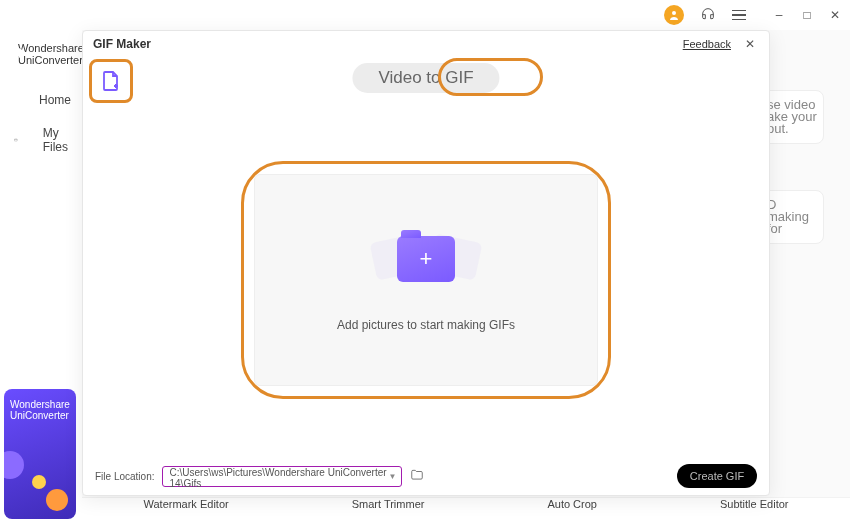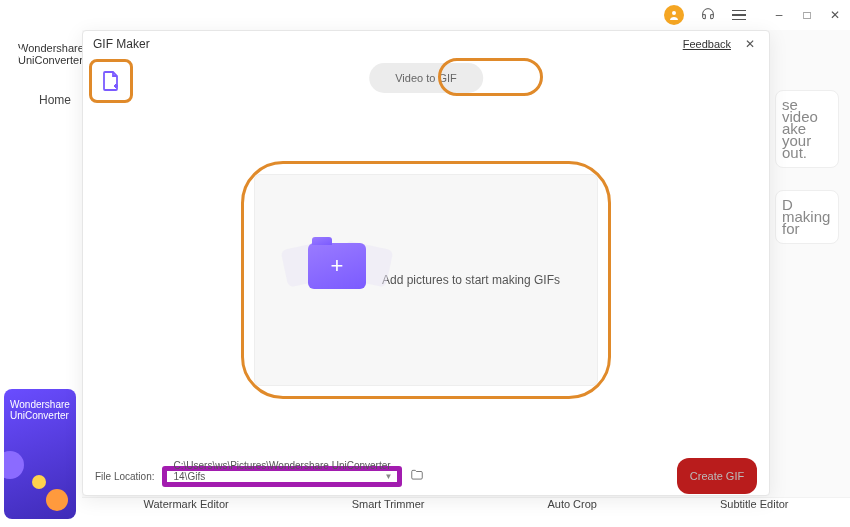--- a/index.html
+++ b/index.html
@@ -21,48 +21,48 @@
 .nav-item{display:flex;align-items:center;gap:25px;padding:8px 10px;border-radius:6px;color:#444;cursor:pointer;margin-bottom:2px}
 .nav-item svg{width:16px;height:16px;stroke:#555;fill:none;stroke-width:1.5}
 .nav-item.active{background:#efeaff;color:#333}
 .nav-item.active svg{stroke:#6a4dff}
 .promo{margin-top:auto;width:72px;height:130px;border-radius:8px;background:linear-gradient(160deg,#6a4dff 0%,#3f2bb8 100%);color:#fff;font-size:10px;padding:10px 6px;position:relative;overflow:hidden}
 .promo .shape{position:absolute;border-radius:50%}
 .promo .s1{width:28px;height:28px;background:#8b6bff;bottom:40px;left:-8px}
 .promo .s2{width:22px;height:22px;background:#ff9a3d;bottom:8px;right:8px}
 .promo .s3{width:14px;height:14px;background:#ffd24d;bottom:30px;right:30px}
 .main-bg{position:absolute;left:82px;top:30px;right:0;bottom:30px;background:#fafafa}
-.bg-card{position:absolute;right:11px;background:#fff;border:1px solid #eee;border-radius:8px;width:64px;padding:8px 6px;font-size:15px;color:#888;line-height:12px}
+.bg-card{position:absolute;right:26px;background:#fff;border:1px solid #eee;border-radius:8px;width:64px;padding:8px 6px;font-size:13px;color:#888;line-height:12px}
 .modal{position:absolute;left:82px;top:30px;width:688px;height:466px;background:#fff;border:1px solid #e6e6e6;border-radius:4px;box-shadow:0 4px 20px rgba(0,0,0,.08)}
 .modal-head{display:flex;align-items:center;padding:6px 10px}
-.modal-title{font-size:12px;color:#333;font-weight:400}
+.modal-title{font-size:12px;color:#333;font-weight:700}
 .modal-feedback{margin-left:auto;font-size:11px;color:#333;text-decoration:underline;cursor:pointer}
 .modal-close{margin-left:14px;width:14px;height:14px;cursor:pointer;color:#555}
 .add-file-btn{position:absolute;left:6px;top:28px;width:44px;height:44px;border:3px solid #e08a2a;border-radius:8px;display:flex;align-items:center;justify-content:center;background:#fff}
 .add-file-btn svg{width:24px;height:24px}
 .tab-pill{position:absolute;top:32px;left:50%;transform:translateX(-50%);display:flex;background:#ececec;border-radius:18px;height:30px;align-items:center}
-.tab{padding:0 26px;height:30px;display:flex;align-items:center;font-size:11px;color:#666;cursor:pointer;border-radius:18px}
+.tab{padding:0 26px;height:30px;display:flex;align-items:center;font-size:17px;color:#666;cursor:pointer;border-radius:18px}
 .tab.active{background:#fff;border:1px solid #ddd;color:#333}
 .tab-highlight{position:absolute;top:27px;left:355px;width:105px;height:38px;border:3px solid #e08a2a;border-radius:19px;pointer-events:none}
 .drop-area-wrap{position:absolute;top:130px;left:50%;transform:translateX(-50%);width:370px;height:238px;border:3px solid #e08a2a;border-radius:42px}
-.drop-area{position:absolute;top:10px;left:10px;right:10px;bottom:10px;background:#f7f7f7;border:1px solid #eee;border-radius:6px;display:flex;flex-direction:row;align-items:center;justify-content:center;cursor:pointer}
+.drop-area{position:absolute;top:10px;left:10px;right:10px;bottom:10px;background:#f7f7f7;border:1px solid #eee;border-radius:6px;display:flex;flex-direction:column;align-items:center;justify-content:center;cursor:pointer}
 .folder-stack{position:relative;width:90px;height:70px;margin-bottom:20px}
 .ghost-folder{position:absolute;width:48px;height:38px;background:#eae5f5;border-radius:6px;opacity:.5}
 .gf1{left:-8px;top:10px;transform:rotate(-12deg)}
 .gf2{right:-8px;top:10px;transform:rotate(12deg)}
 .main-folder{position:absolute;left:50%;top:8px;transform:translateX(-50%);width:58px;height:46px;background:linear-gradient(160deg,#9a7bff,#7b5bff);border-radius:6px}
 .main-folder::before{content:"";position:absolute;top:-6px;left:4px;width:20px;height:8px;background:linear-gradient(160deg,#9a7bff,#7b5bff);border-radius:3px 3px 0 0}
 .main-folder::after{content:"+";position:absolute;left:50%;top:50%;transform:translate(-50%,-50%);color:#fff;font-size:22px;font-weight:300}
 .drop-text{font-size:12px;color:#555}
 .modal-footer{position:absolute;left:0;right:0;bottom:0;height:38px;display:flex;align-items:center;padding:0 12px;gap:8px}
 .footer-label{font-size:10px;color:#555}
-.path-input{flex:0 0 240px;height:21px;border:5px solid #a21caf;border-radius:3px;padding:0 6px;display:flex;align-items:flex-end;font-size:10px;color:#555;background:#fff;position:relative}
+.path-input{flex:0 0 240px;height:21px;border:1px solid #a21caf;border-radius:3px;padding:0 6px;display:flex;align-items:flex-start;font-size:10px;color:#555;background:#fff;position:relative}
 .path-caret{position:absolute;right:5px;top:50%;transform:translateY(-50%);font-size:8px;color:#888}
 .folder-small svg{width:14px;height:14px;stroke:#666;fill:none;stroke-width:1.5}
-.create-btn{margin-left:auto;width:80px;height:36px;border-radius:12px;background:#b91c1c;color:#bbb;font-size:11px;display:flex;align-items:center;justify-content:center}
+.create-btn{margin-left:auto;width:80px;height:24px;border-radius:12px;background:#000000;color:#bbb;font-size:11px;display:flex;align-items:center;justify-content:center}
 .bottom-tools{position:absolute;left:82px;right:0;bottom:0;height:30px;background:#fff;display:flex;align-items:flex-start;justify-content:space-around;font-size:11px;color:#444;border-top:1px solid #f2f2f2}
 .bottom-tools span{cursor:pointer}
 </style>
 </head>
 <body>
 
 <div class="titlebar">
   <div class="tb-right">
     <div class="avatar-circle">
       <svg viewBox="0 0 24 24">
@@ -94,20 +94,27 @@
     <div class="brand-text">
       <div>Wondershare</div>
       <div>UniConverter</div>
     </div>
   </div>
   <div class="nav-item">
     <svg viewBox="0 0 24 24">
         <path d="M3 11l9-8 9 8v9a2 2 0 01-2 2H5a2 2 0 01-2-2z"></path>
       </svg>
     <span>Home</span>
+  </div>
+  <div class="nav-item">
+    <svg viewBox="0 0 24 24">
+        <rect x="3" y="5" width="18" height="14" rx="2"></rect>
+        <path d="M3 9h18"></path>
+      </svg>
+    <span>My Files</span>
   </div>
   <div class="promo">
     <div>Wondershare</div>
     <div>UniConverter</div>
     <div class="shape s1"></div>
       <div class="shape s2"></div>
       <div class="shape s3"></div>
   </div>
 </div>
 

